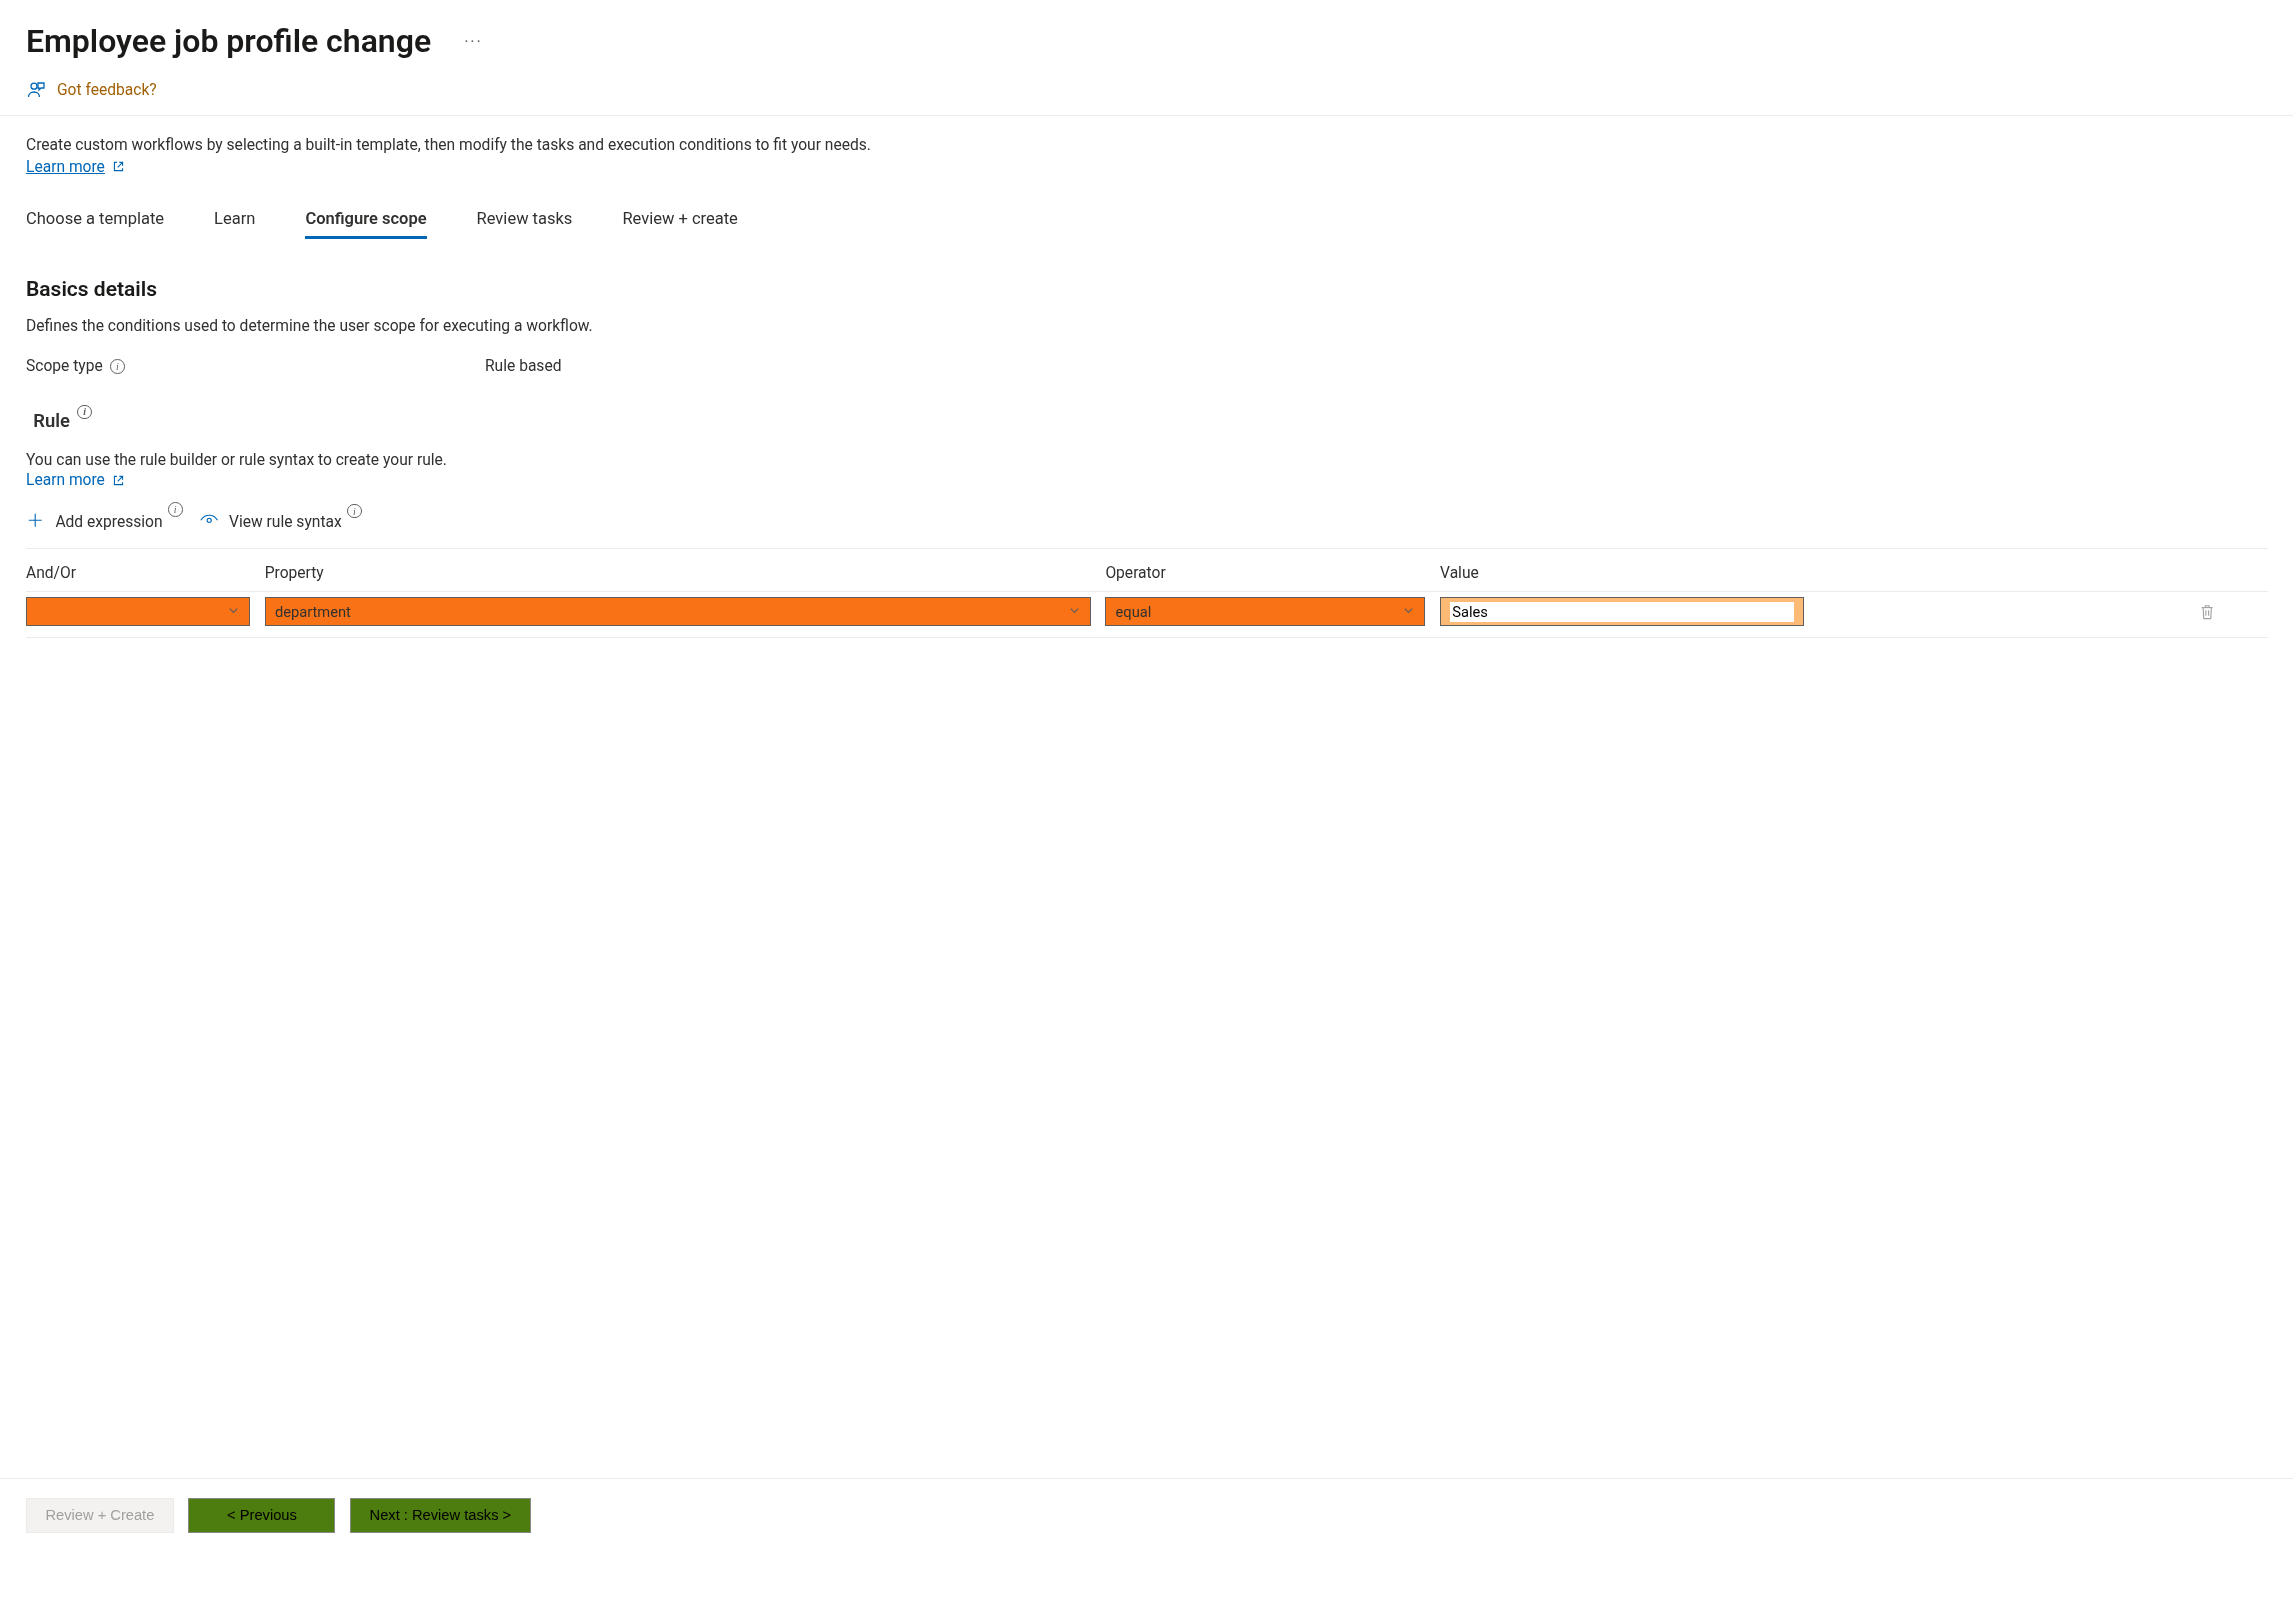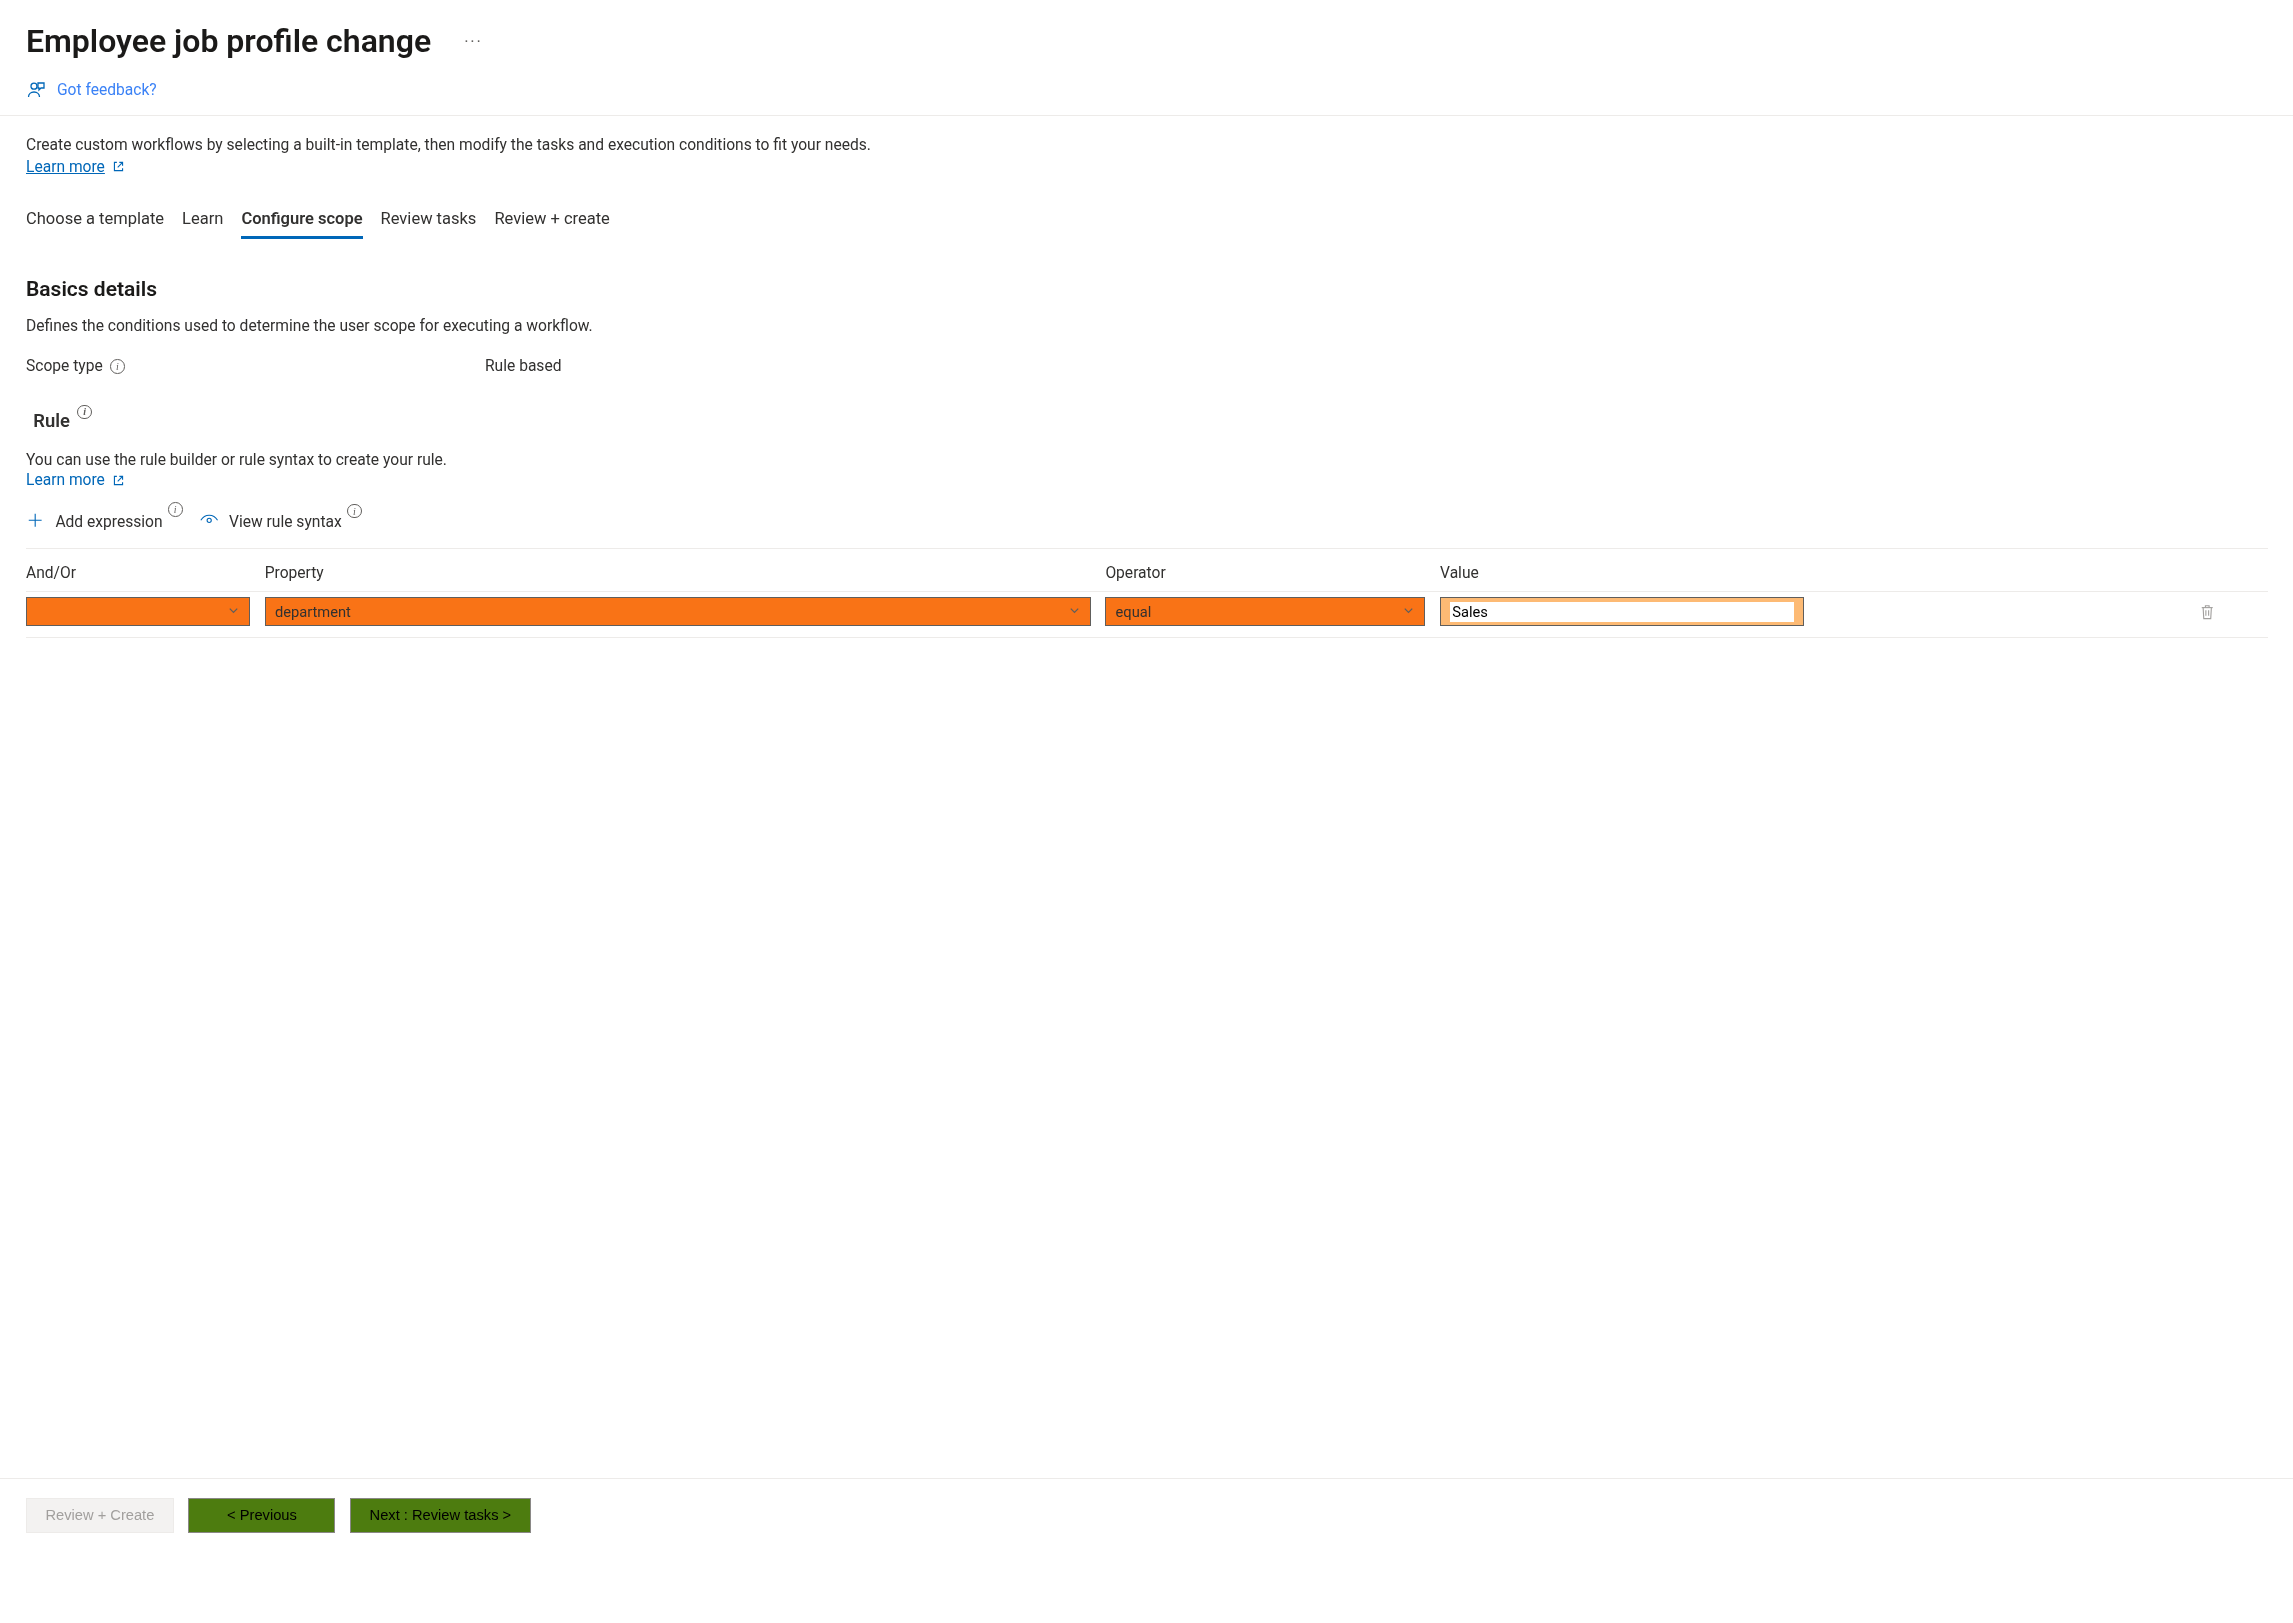--- a/index.html
+++ b/index.html
@@ -36,21 +36,21 @@
   }
   .feedback-bar {
     padding: 9.2px 26px 14.7px 26px;
     display: flex;
     align-items: center;
     border-bottom: 0.9px solid #edebe9;
   }
   .feedback-link {
     display: inline-flex;
     align-items: center;
-    color: #3b82f6;
+    color: #a16207;
     font-size: 15.6px;
   }
   .feedback-link svg { margin-right: 11px; }
   .content {
     padding: 20px 26px 0 26px;
   }
   .intro-text {
     font-size: 15.6px;
     color: #323130;
     margin-bottom: 3.7px;
@@ -61,21 +61,21 @@
     cursor: pointer;
     display: inline-flex;
     align-items: center;
     text-decoration: underline;
   }
   .learn-link.noline { text-decoration: none; }
   .learn-link svg { margin-left: 7.3px; }
   .tabs {
     display: flex;
     margin-top: 33px;
-    gap: 18px;
+    gap: 50px;
     font-size: 16.5px;
   }
   .tab {
     padding-bottom: 9.2px;
     color: #323130;
     cursor: pointer;
     position: relative;
   }
   .tab.active {
     font-weight: 600;

